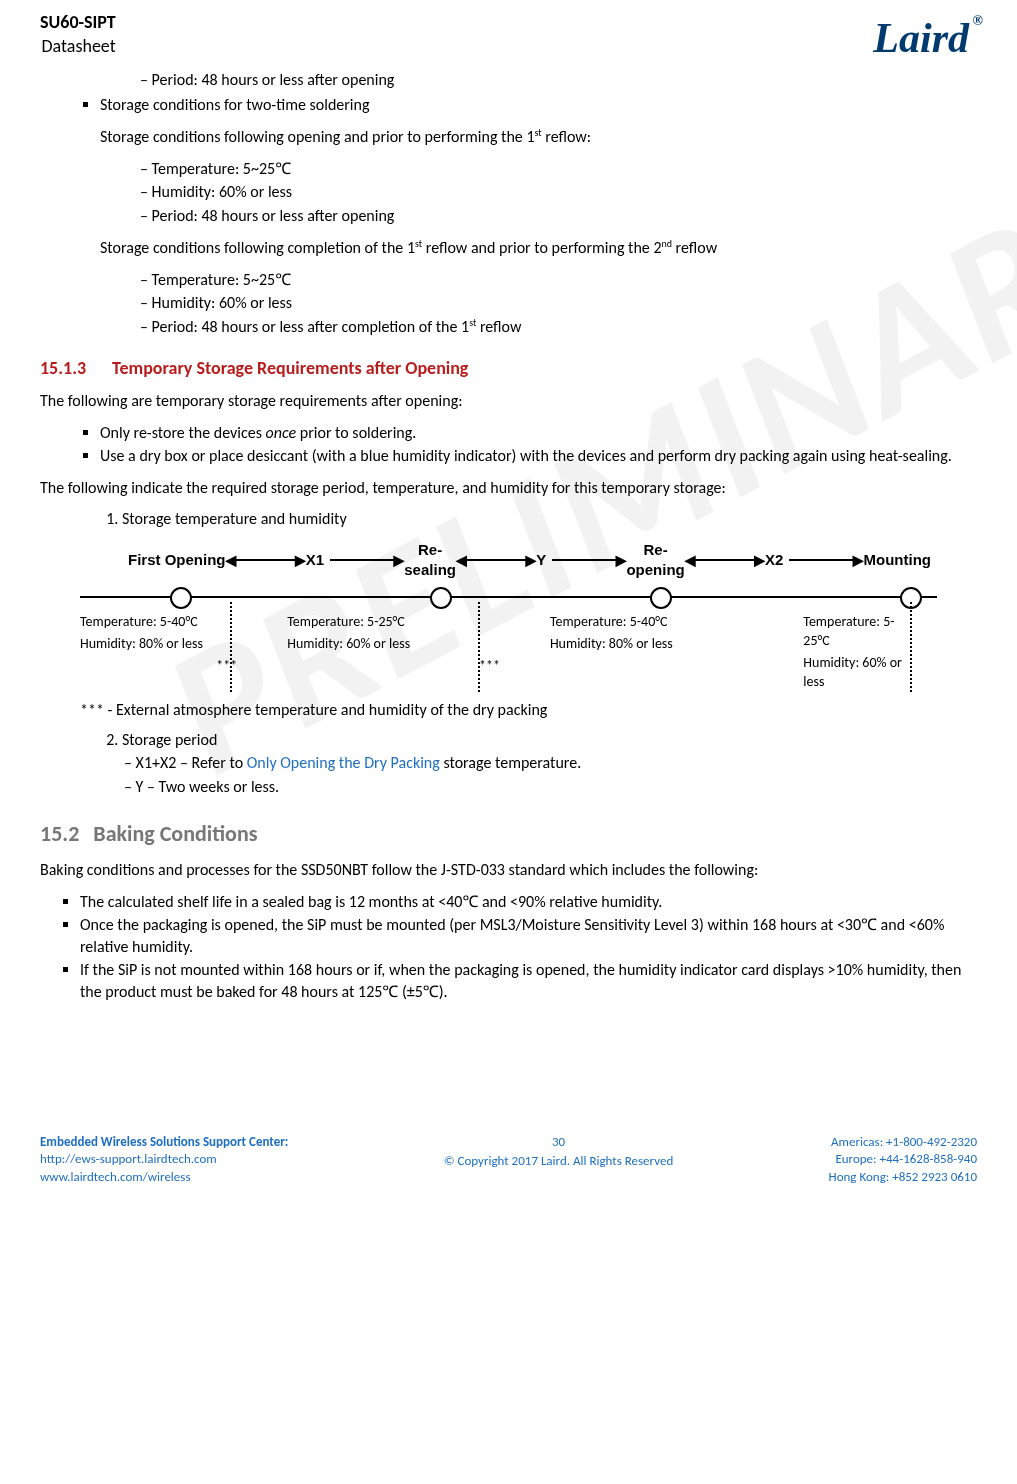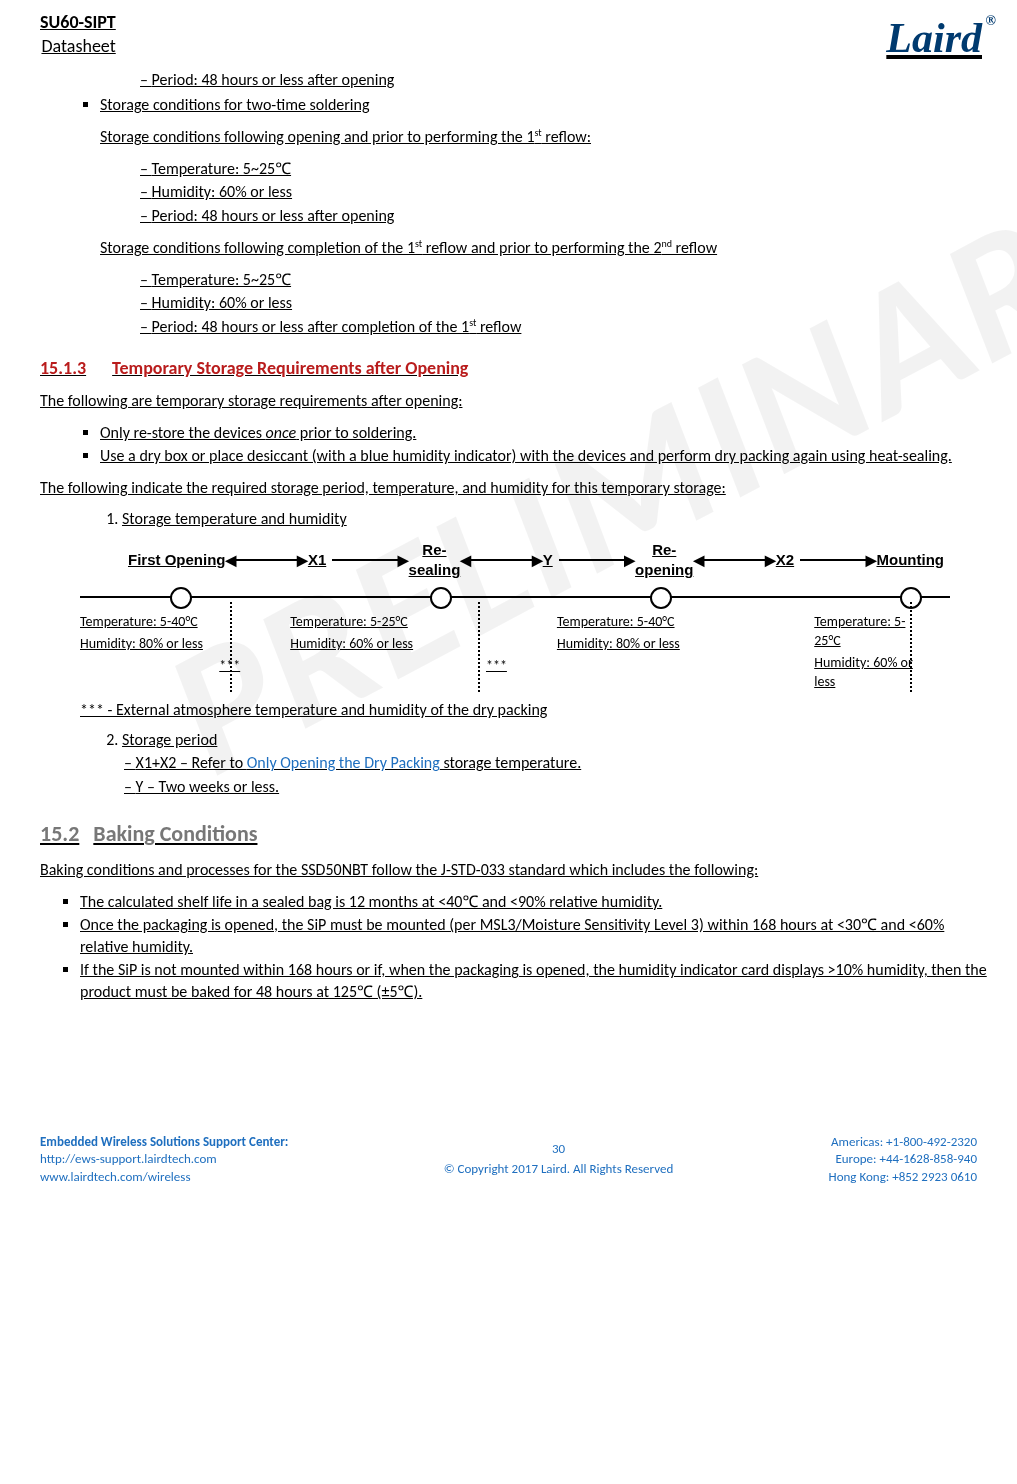--- a/index.html
+++ b/index.html
@@ -23,22 +23,21 @@
       font-style: italic;
       color: rgba(0,0,0,0.05);
       transform: rotate(-28deg);
       pointer-events: none;
       z-index: 0;
       letter-spacing: 4px;
     }
     .page {
       position: relative;
       z-index: 1;
-      padding: 10px 27px 0 40px;
-      text-decoration: underline;
+      padding: 10px 40px 0 40px;
     }
     .header {
       display: flex;
       justify-content: space-between;
       align-items: flex-start;
     }
     .header-left .title {
       font-weight: 700;
       font-size: 18px;
     }
@@ -149,21 +148,21 @@
     .footnote { margin: 4px 0 8px 40px; font-size:16px; }
     .link { color: #1f6fbf; }
     sup { font-size: 10px; vertical-align: super; }
     .footer {
       position: relative;
       margin-top: 130px;
       padding: 0 40px 14px 40px;
       font-size: 13px;
       color: #1f6fbf;
     }
-    .footer-cols { display:flex; justify-content:space-between; align-items:center;margin-top:48px;}
+    .footer-cols { display:flex; justify-content:space-between; align-items:flex-start;margin-top:48px;}
     .footer-left { line-height:1.35; }
     .footer-right { text-align:right; line-height:1.35;}
     .footer-center { text-align:center; flex:1; }
     .footer-center .pnum{ margin-bottom:2px; }
     em.it { font-style: italic; }
   </style>
 </head>
 <body>
 
 <div class="watermark">PRELIMINARY</div>

